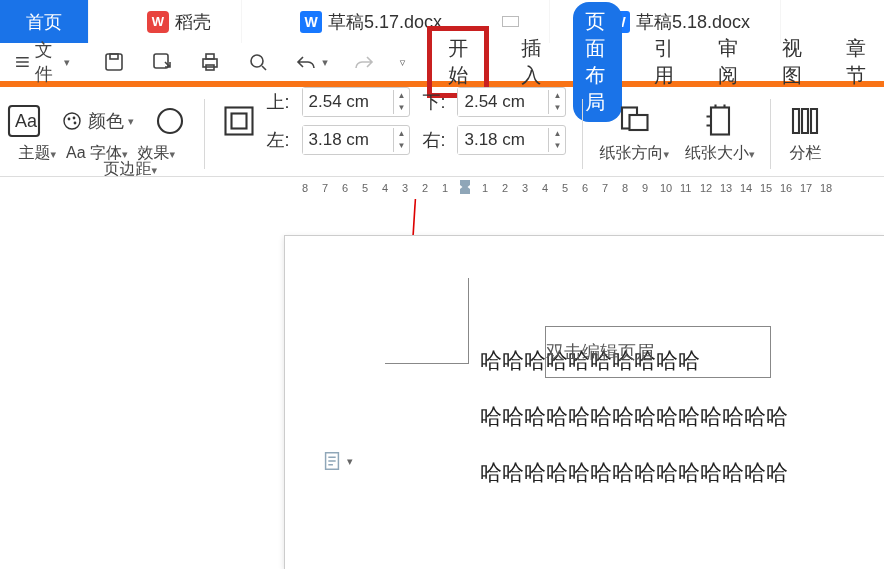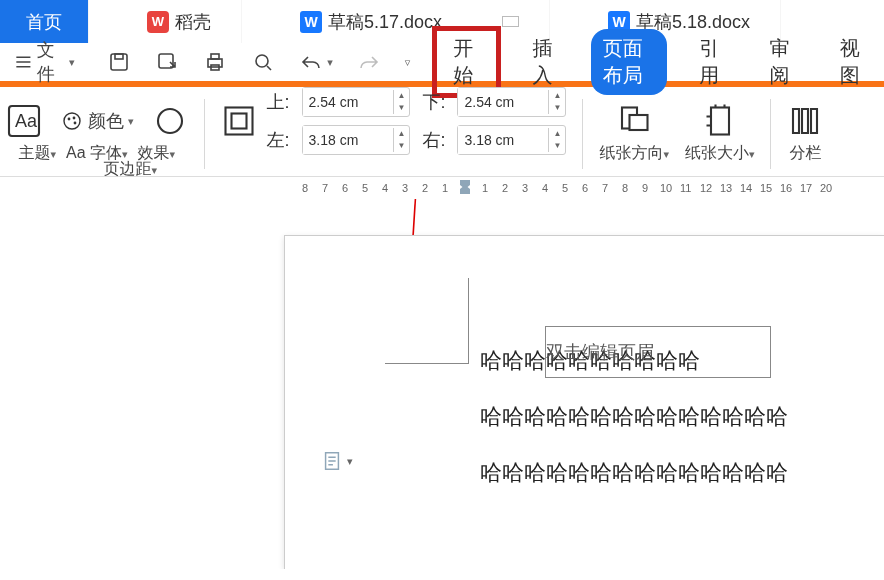--- a/index.html
+++ b/index.html
@@ -25,21 +25,21 @@
   .group { display:flex; flex-direction:column; align-items:center; justify-content:center; gap:4px; padding:0 6px; height:100%; }
   .group .row { display:flex; align-items:center; gap:10px; }
   .group-label { font-size:16px; color:#444; }
   .big-icon { width:36px; height:36px; }
   .drop { font-size:11px; color:#666; }
   .vr { width:1px; height:70px; background:#d8d8d8; margin:0 6px; }
 
   .margin-grid { display:grid; grid-template-columns: auto auto auto auto; gap:8px 12px; align-items:center; }
   .margin-label { font-size:18px; color:#333; }
   .spin { display:inline-flex; align-items:center; border:1px solid #ccc; border-radius:3px; height:30px; }
-  .spin input { border:none; width:90px; height:28px; font-size:14px; padding:0 6px; outline:none; color:#333; }
+  .spin input { border:none; width:90px; height:28px; font-size:17px; padding:0 6px; outline:none; color:#333; }
   .spin .btns { display:flex; flex-direction:column; border-left:1px solid #ccc; }
   .spin .btns span { font-size:8px; padding:0 4px; color:#666; cursor:pointer; line-height:12px; }
 
   .ruler { height:22px; background:#fff; display:flex; align-items:center; font-size:11px; color:#666; padding-left:300px; gap:10px; white-space:nowrap; }
   .ruler span { width:10px; text-align:center; font-size:11px; }
 
   .canvas { position:relative; background:#fff; min-height:370px; display:flex; justify-content:flex-end; overflow:hidden; }
   .page { width:600px; background:#fff; border-left:1px solid #ccc; border-top:1px solid #ccc; box-shadow:0 2px 6px rgba(0,0,0,.12); margin:36px 0 0 0; padding:110px 0 0 195px; position:relative; }
   .hdr-line { position:absolute; left:100px; top:42px; width:84px; height:86px; border-right:1px solid #888; border-bottom:1px solid #888; }
   .hdr-box { position:absolute; left:260px; top:90px; width:226px; height:52px; border:1px solid #888; display:flex; align-items:center; justify-content:flex-start; font-size:18px; color:#555; }
@@ -123,20 +123,21 @@
       <span class="drop">▿</span>
     </span>
 
   <div class="menu-tabs">
     <div class="menu-tab highlight"><span>开始</span></div>
     <div class="menu-tab"><span>插入</span></div>
     <div class="menu-tab active"><span>页面布局</span></div>
     <div class="menu-tab"><span>引用</span></div>
     <div class="menu-tab"><span>审阅</span></div>
     <div class="menu-tab"><span>视图</span></div>
+    <div class="menu-tab"><span>章节</span></div>
   </div>
 </div>
 
 <div class="ribbon">
   <div class="group">
     <div class="row">
       <div style="display:flex;flex-direction:column;align-items:center;gap:2px;">
         <svg class="big-icon" viewBox="0 0 24 24">
             <rect x="2" y="2" width="20" height="20" rx="2" fill="none" stroke="#333" stroke-width="1.4"></rect>
             <text x="6" y="16" font-size="12" fill="#333">Aa</text>
@@ -265,21 +266,21 @@
     <span>8</span>
     <span>9</span>
     <span>10</span>
     <span>11</span>
     <span>12</span>
     <span>13</span>
     <span>14</span>
     <span>15</span>
     <span>16</span>
     <span>17</span>
-    <span>20</span>
+    <span>18</span>
   </div>
 
 <div class="canvas">
   <svg class="arrow" style="left:398px; top:-172px;" width="46" height="386" viewBox="0 0 46 386">
     <line x1="4" y1="382" x2="28" y2="6" stroke="#d00" stroke-width="1.6"></line>
     <polygon points="28,0 24,12 32,11" fill="#d00"></polygon>
   </svg>
 
   <div class="page">
     <div class="hdr-line"></div>

